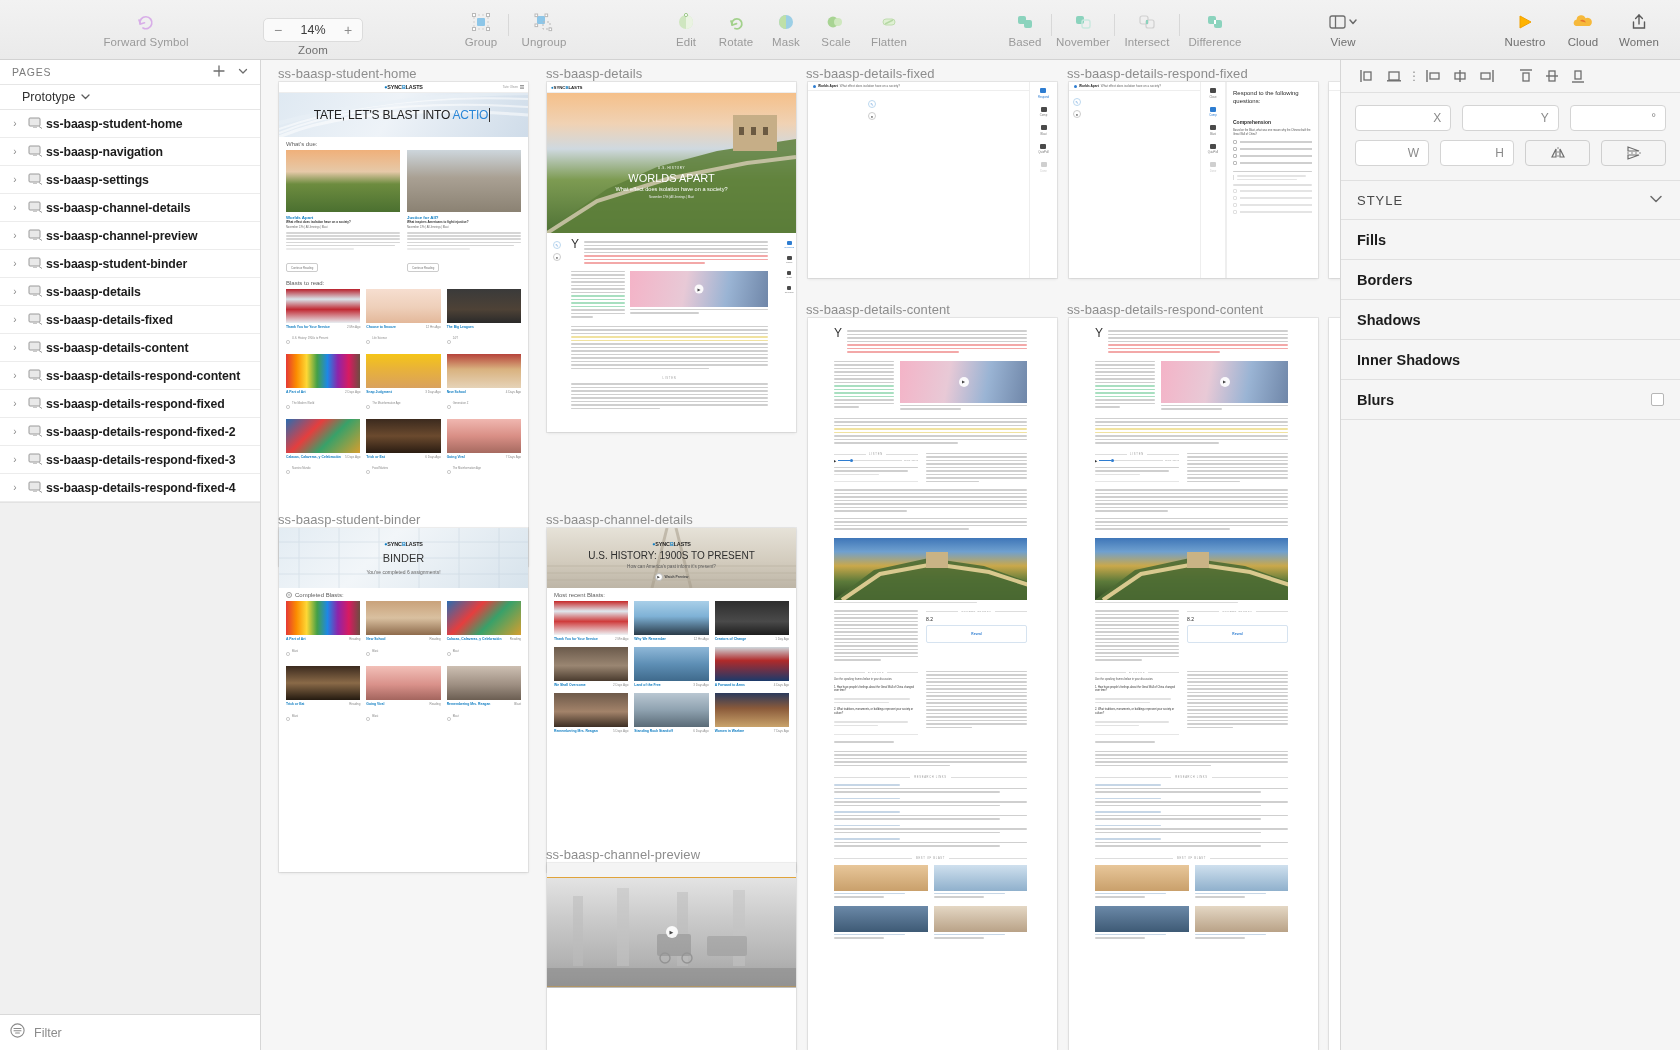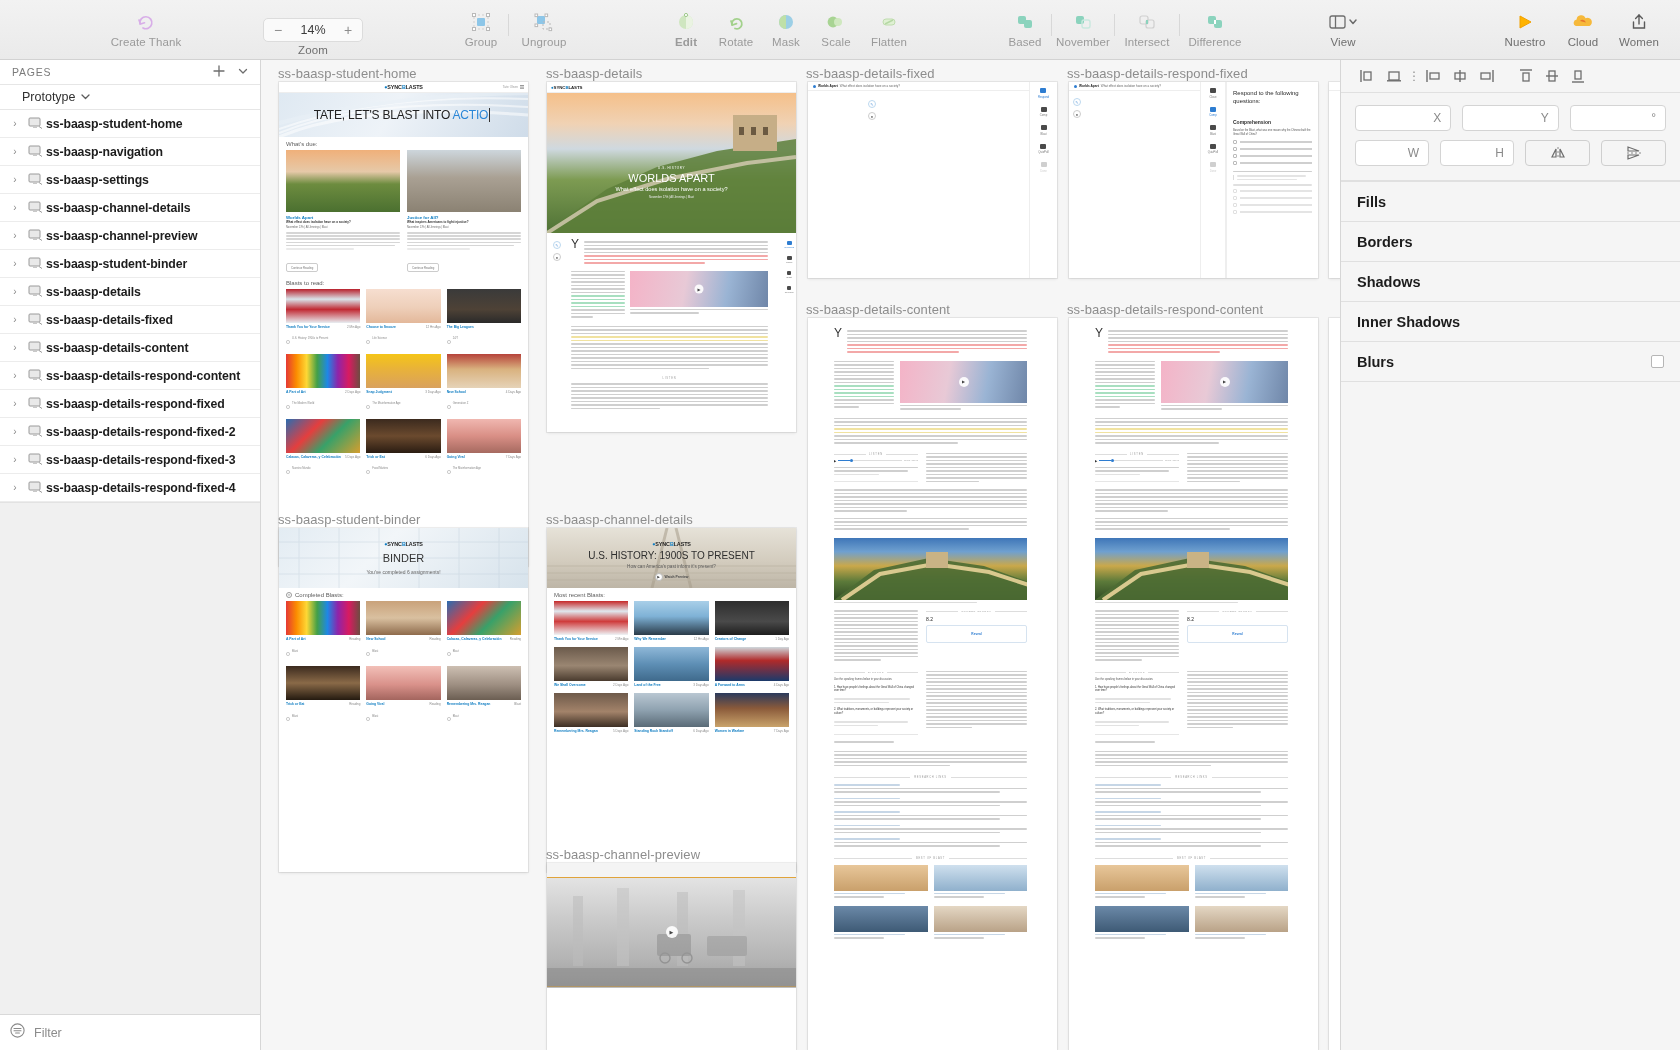--- a/index.html
+++ b/index.html
@@ -202,21 +202,21 @@
 
 
   <div class="tgroup" style="margin-left:76px;">
     <div class="titem" style="width:140px;">
       <div class="ticon">
         <svg width="22" height="20" viewBox="0 0 22 20">
           <path d="M5 12 a6 6 0 1 1 3 4" stroke="#d8aee8" stroke-width="1.7" fill="none" stroke-linecap="round"></path>
           <path d="M4 8 l1.5 4 4-1.2" stroke="#d8aee8" stroke-width="1.7" fill="none" stroke-linecap="round" stroke-linejoin="round"></path>
         </svg>
       </div>
-      <div class="tlabel">Create Thank</div>
+      <div class="tlabel">Forward Symbol</div>
     </div>
   </div>
 
   <div class="tgroup" style="margin-left:22px;">
     <div class="titem" style="width:150px;">
       <div class="zoomwrap">
         <div class="zbtn">−</div>
         <div class="zval">14%</div>
         <div class="zbtn">+</div>
       </div>
@@ -248,21 +248,21 @@
           <rect x="12" y="2" width="2.6" height="2.6" fill="#fff" stroke="#b9b9b9"></rect>
           <rect x="2" y="12" width="2.6" height="2.6" fill="#fff" stroke="#b9b9b9"></rect>
           <rect x="16" y="16" width="2.6" height="2.6" fill="#fff" stroke="#b9b9b9"></rect>
         </svg>
       </div>
       <div class="tlabel">Ungroup</div>
     </div>
   </div>
 
   <div class="tgroup" style="margin-left:82px;">
-    <div class="titem" style="width:50px;font-weight:bold;">
+    <div class="titem" style="width:50px;">
       <div class="ticon">
         <svg width="20" height="20" viewBox="0 0 20 20">
           <circle cx="10" cy="10" r="7" fill="#cfe6c0"></circle>
           <path d="M10 3 a7 7 0 0 1 0 14 z" fill="#eaf3e2"></path>
           <circle cx="10" cy="3" r="1.6" fill="#fff" stroke="#9ec98a"></circle>
         </svg>
       </div>
       <div class="tlabel">Edit</div>
     </div>
     <div class="titem" style="width:50px;">
@@ -1785,20 +1785,28 @@
       <div class="flipbtn">
         <svg width="18" height="16" viewBox="0 0 18 16">
             <path d="M2 8 h14" stroke="#8a8a8a" stroke-width="1" stroke-dasharray="2 2"></path>
             <path d="M3 6 L14 6 L3 2 Z" fill="none" stroke="#6d6d6d" stroke-width="1.2"></path>
             <path d="M3 10 L14 10 L3 14 Z" fill="none" stroke="#6d6d6d" stroke-width="1.2"></path>
           </svg>
       </div>
     </div>
   </div>
 
+  <div id="style-head">
+    <div class="sh">STYLE</div>
+    <div>
+      <svg width="16" height="12" viewBox="0 0 16 12">
+          <path d="M3 3.5 L8 8.5 L13 3.5" stroke="#6d6d6d" stroke-width="1.5" fill="none" stroke-linecap="round" stroke-linejoin="round"></path>
+        </svg>
+    </div>
+  </div>
   <div id="style-rows">
       <div class="srow">
         <span class="sl">Fills</span>
       </div>
       <div class="srow">
         <span class="sl">Borders</span>
       </div>
       <div class="srow">
         <span class="sl">Shadows</span>
       </div>

